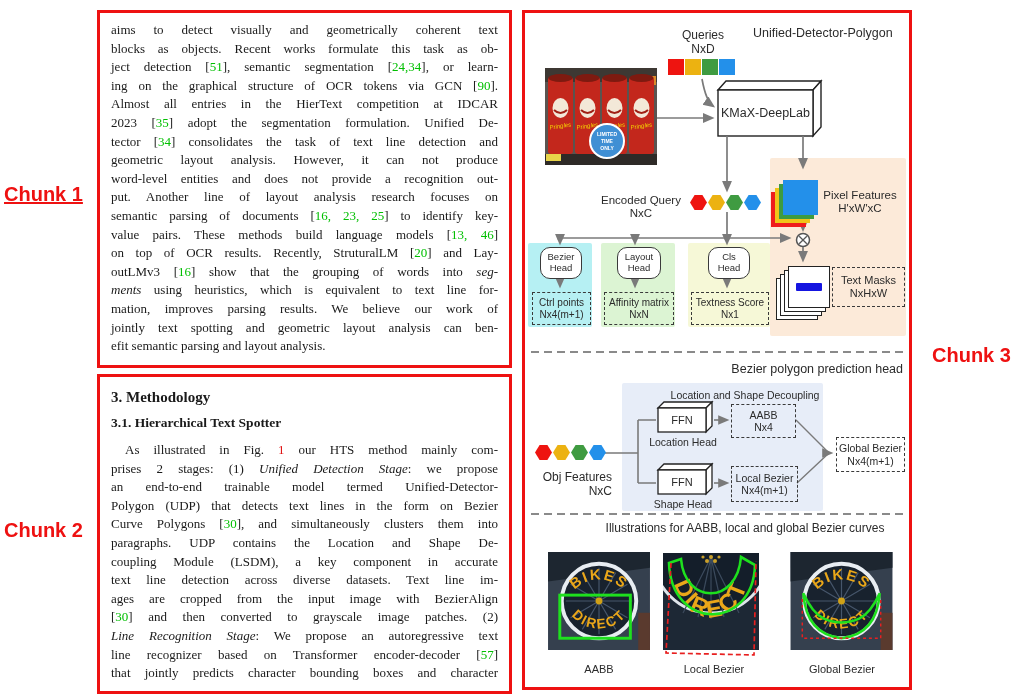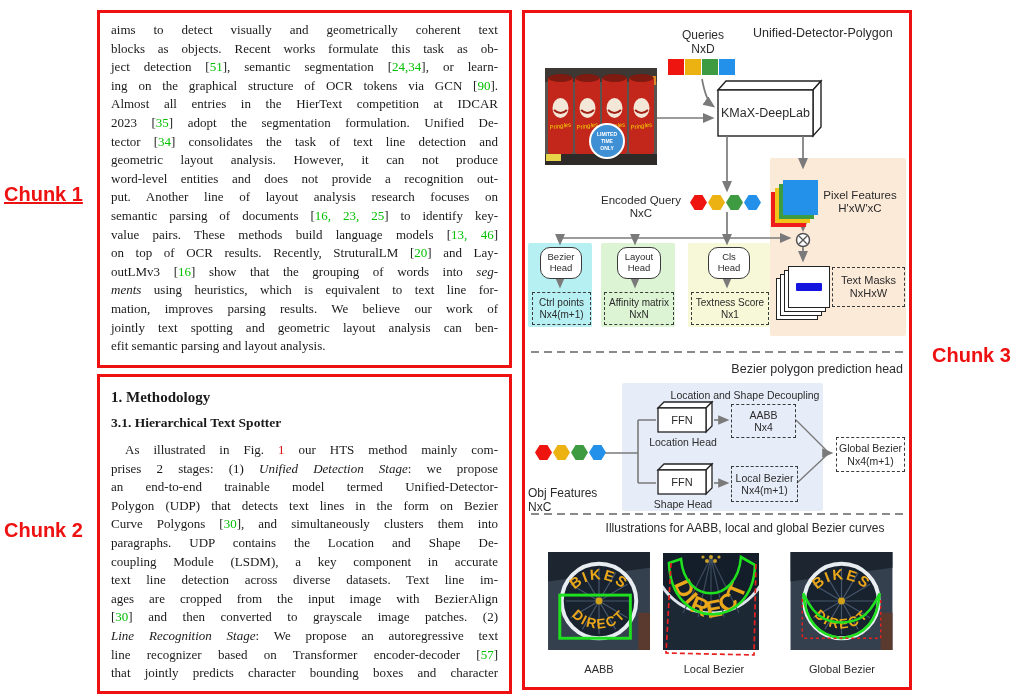--- a/index.html
+++ b/index.html
@@ -61,21 +61,21 @@
         <div class="tl">on top of OCR results. Recently, StruturalLM [<span class="cg">20</span>] and Lay-</div>
         <div class="tl">outLMv3 [<span class="cg">16</span>] show that the grouping of words into <span class="ci">seg-</span></div>
         <div class="tl"><span class="ci">ments</span> using heuristics, which is equivalent to text line for-</div>
         <div class="tl">mation, improves parsing results.  We believe our work of</div>
         <div class="tl">jointly text spotting and geometric layout analysis can ben-</div>
         <div class="tl noj">efit semantic parsing and layout analysis.</div>
       </div>
   </div>
 
   <div class="chunk-box paper" style="left:97px;top:374px;width:415px;height:320px;padding:8px 11px;">
-    <div class="h1">1. Methodology</div>
+    <div class="h1">3. Methodology</div>
     <div class="h2">3.1. Hierarchical Text Spotter</div>
     <div id="c2lines">
         <div class="tl ind">As illustrated in Fig. <span class="cr">1</span> our HTS method mainly com-</div>
         <div class="tl">prises 2 stages: (1) <span class="ci">Unified Detection Stage</span>:  we propose</div>
         <div class="tl">an end-to-end trainable model termed Unified-Detector-</div>
         <div class="tl">Polygon (UDP) that detects text lines in the form on Bezier</div>
         <div class="tl">Curve Polygons [<span class="cg">30</span>], and simultaneously clusters them into</div>
         <div class="tl">paragraphs.  UDP contains the Location and Shape De-</div>
         <div class="tl">coupling Module (LSDM), a key component in accurate</div>
         <div class="tl">text line detection across diverse datasets.  Text line im-</div>
@@ -277,21 +277,21 @@
 
     <div class="panel" style="left:97px;top:370px;width:201px;height:128px;background:#e7edf8;"></div>
     <div class="fig-text" style="left:140px;top:376px;width:160px;text-align:center;font-size:10.5px;z-index:3;">Location and Shape Decoupling</div>
 
     <div class="hexrow" style="left:10px;top:432px;">
       <div class="hex" style="background:#ee1410;"></div>
       <div class="hex" style="background:#ecb211;"></div>
       <div class="hex" style="background:#3f9b41;"></div>
       <div class="hex" style="background:#2390ea;"></div>
     </div>
-    <div class="fig-text" style="left:3px;top:474px;width:84px;text-align:left;font-size:12px;z-index:3;">
+    <div class="fig-text" style="left:3px;top:458px;width:84px;text-align:right;font-size:12px;z-index:3;">
       <div>Obj Features</div>
       <div>NxC</div>
     </div>
 
     <div class="fig-text" style="left:133px;top:395px;width:48px;height:24px;display:flex;align-items:center;justify-content:center;font-size:11px;z-index:4;">FFN</div>
     <div class="fig-text" style="left:123px;top:423px;width:70px;text-align:center;font-size:10.5px;z-index:3;">Location Head</div>
     <div class="dbox" style="left:206px;top:391px;width:63px;height:32px;font-size:10.5px;">
       <div>AABB</div>
       <div>Nx4</div>
     </div>

